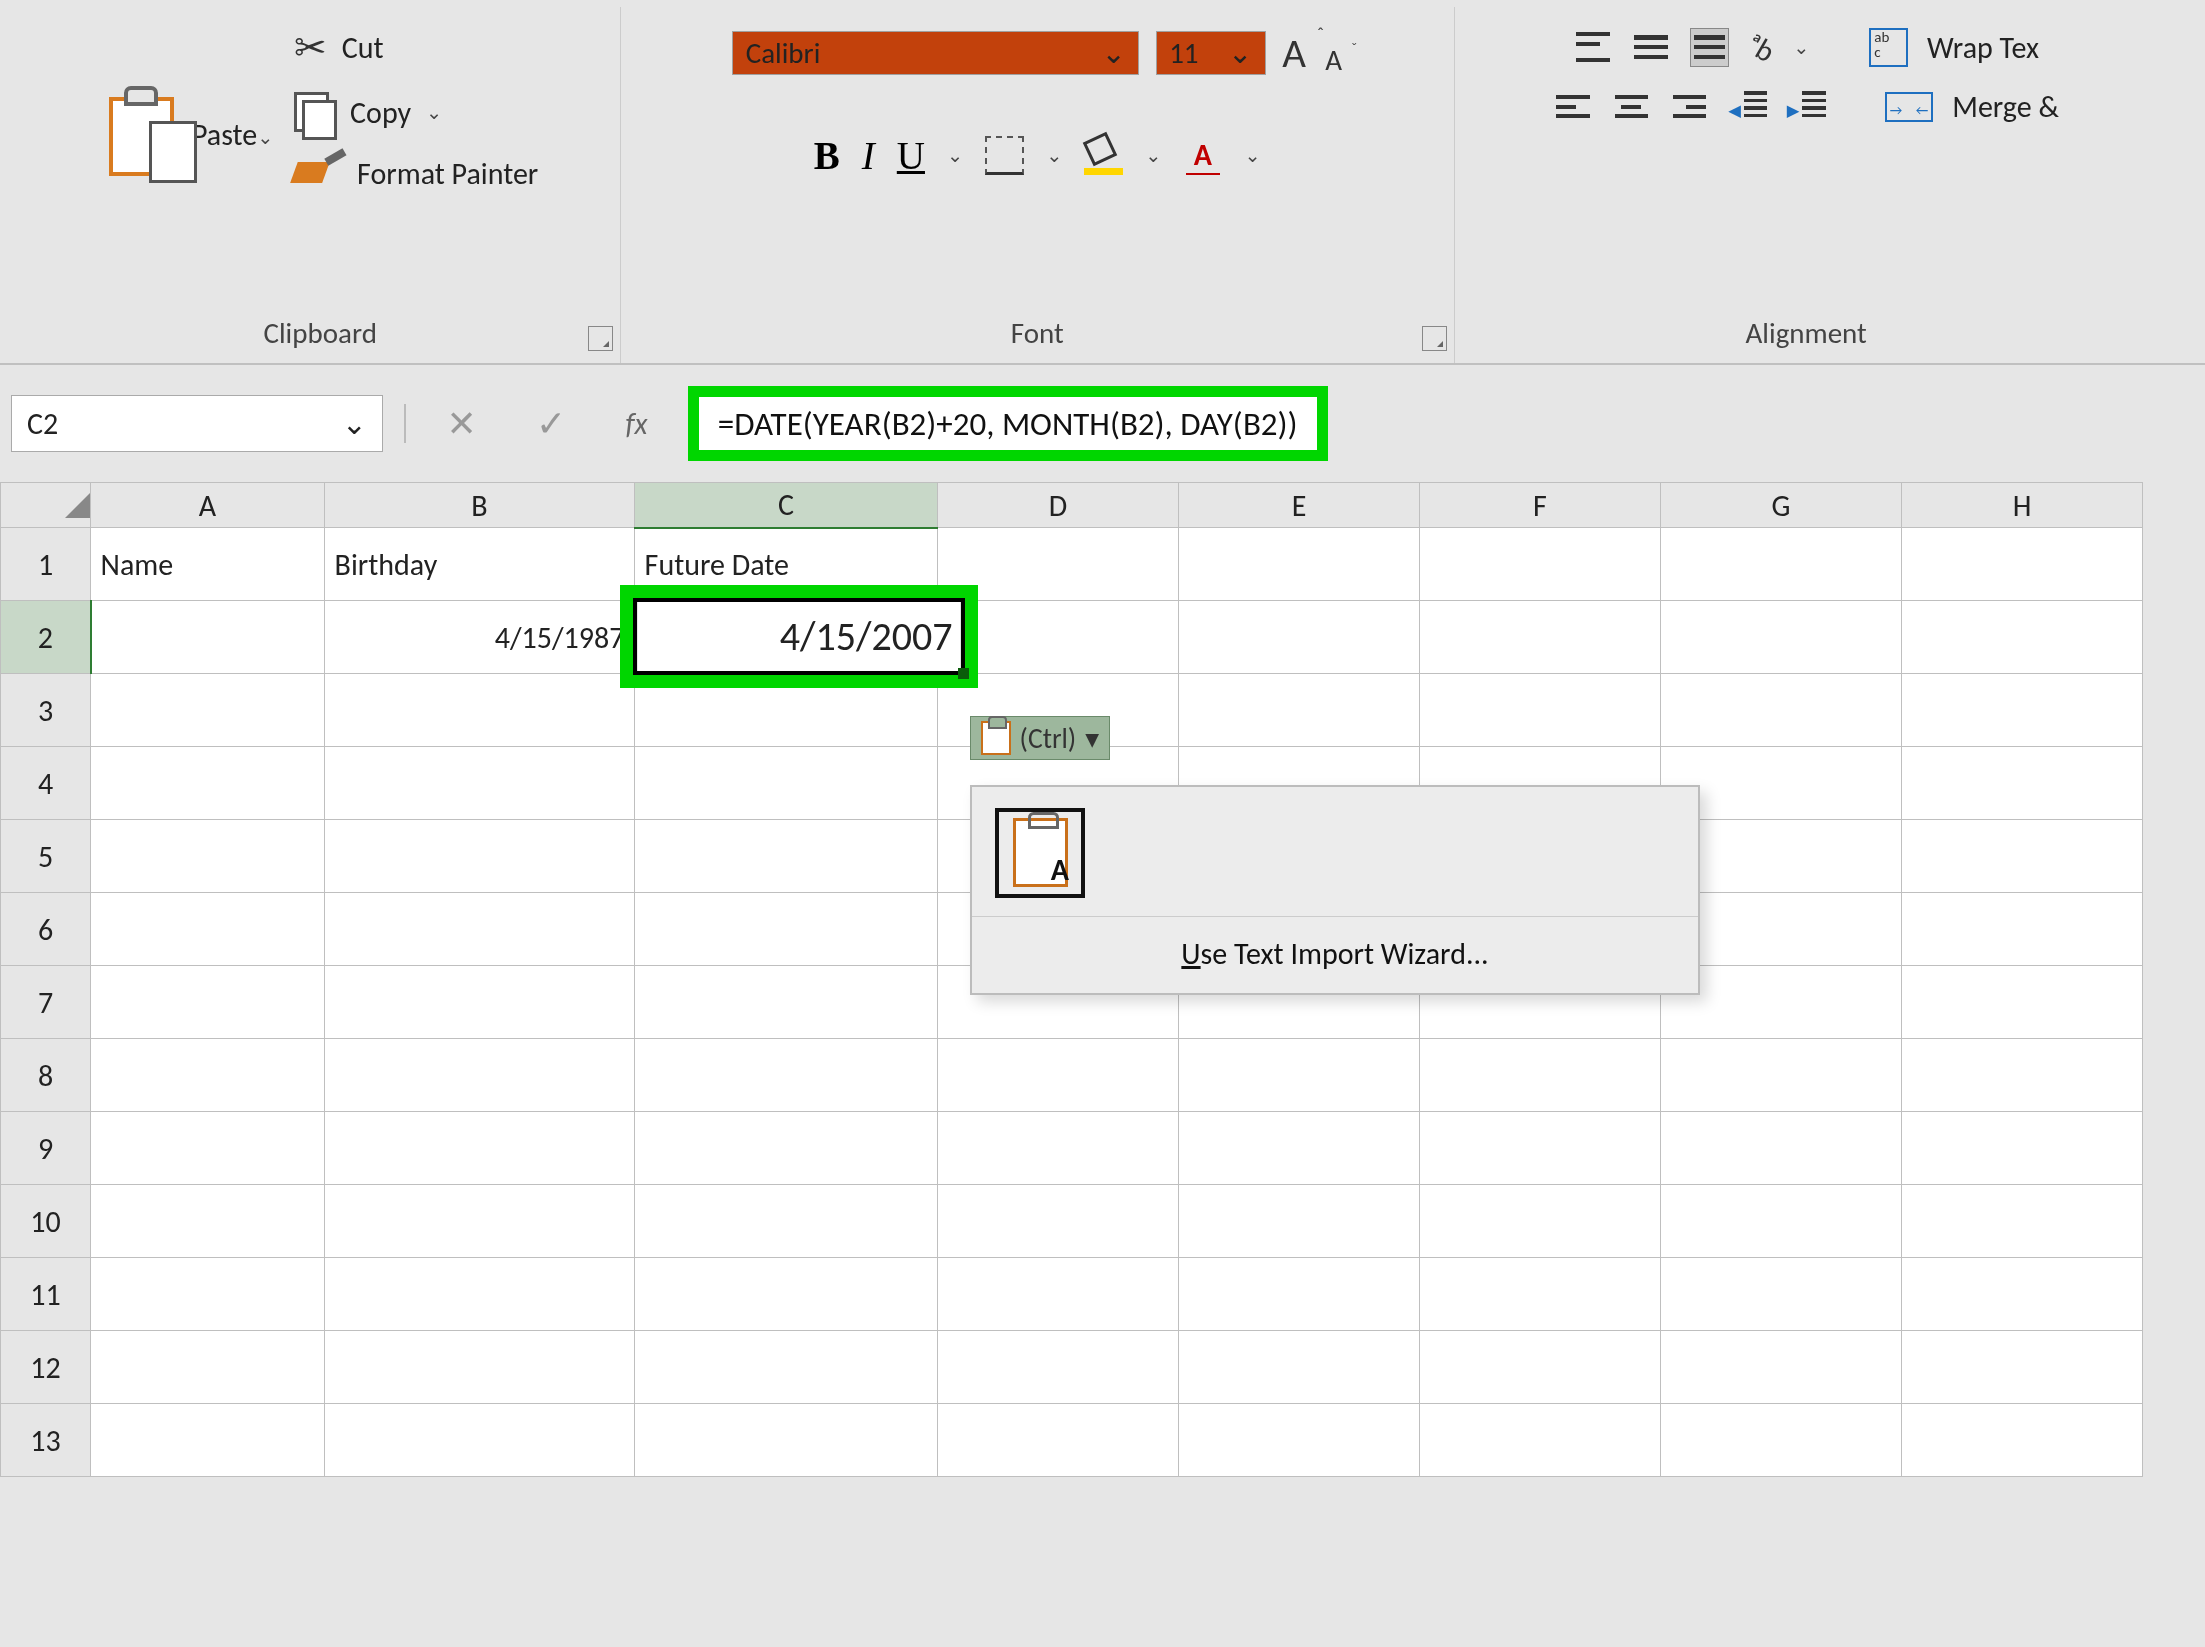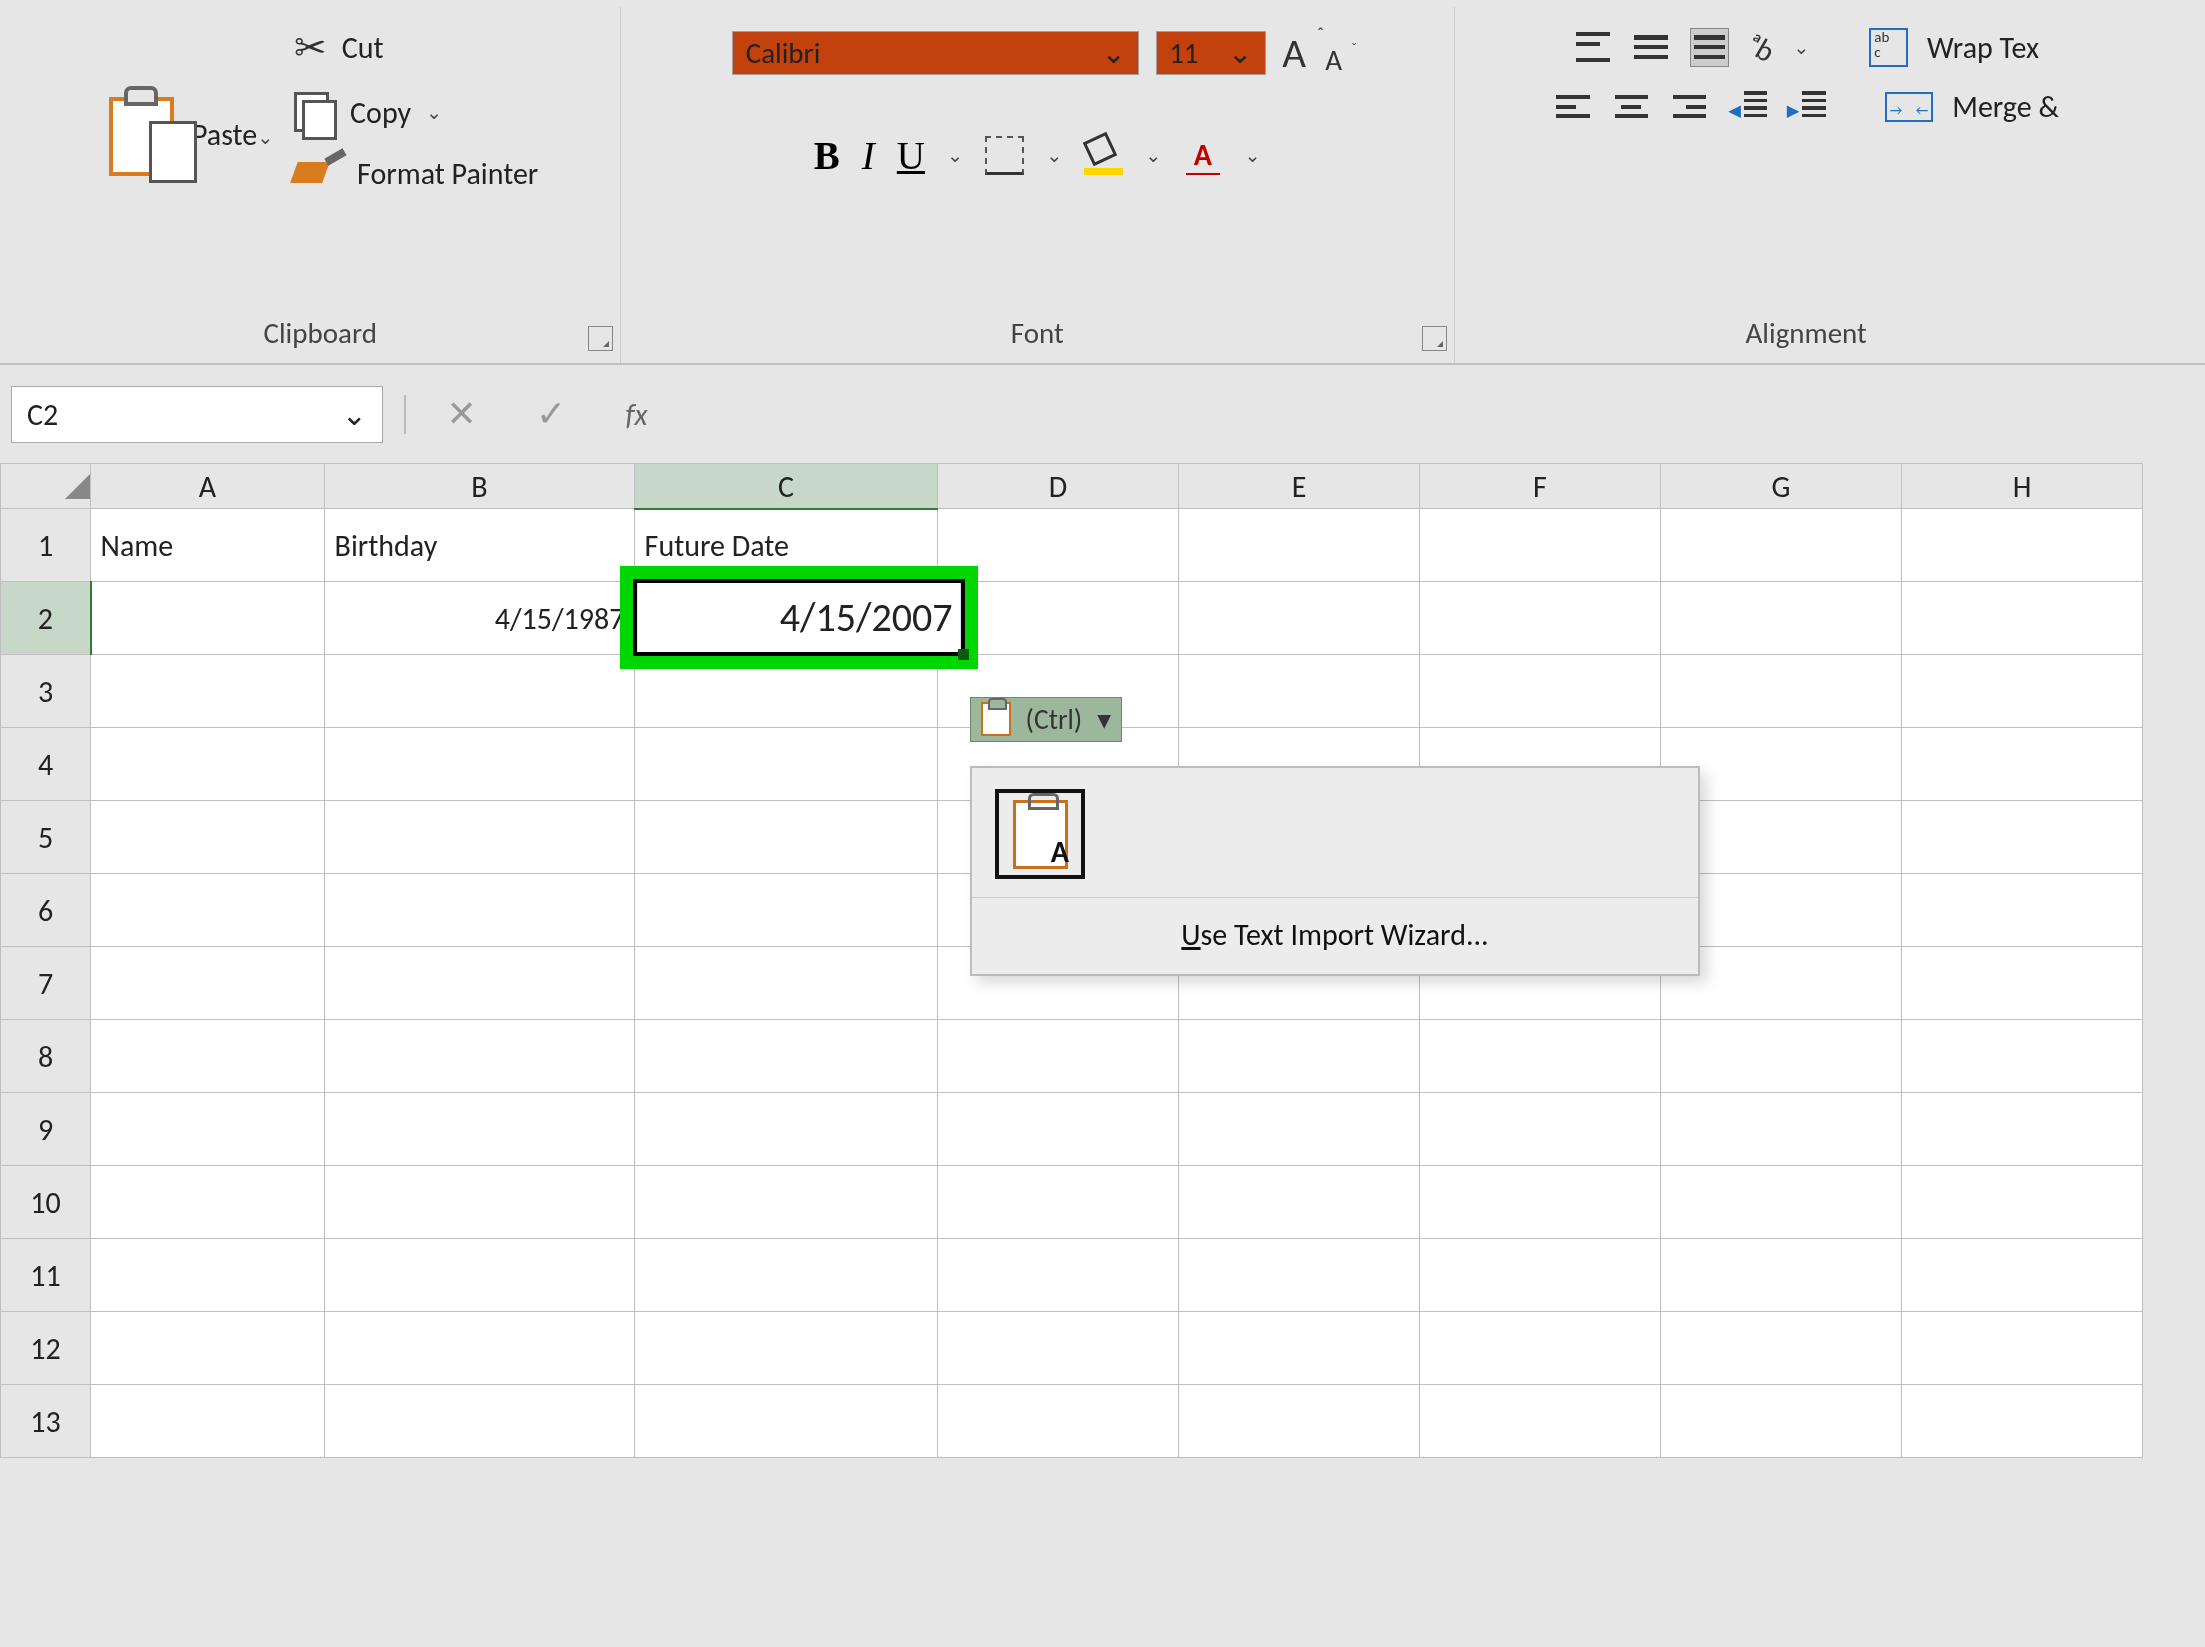--- a/index.html
+++ b/index.html
@@ -211,21 +211,21 @@
   .cell-highlight .fill-handle {
     position: absolute; right: -4.1px; bottom: -4.1px;
     width: 11px; height: 11px; background: #0a5c0a;
   }
 
   
   .paste-ctrl {
     position: absolute;
     background: #9db79d;
     border: 1.4px solid #6a8a6a;
-    display: flex; align-items: center; gap: 15px;
+    display: flex; align-items: center; gap: 9px;
     padding: 4.1px 9.6px;
     font-size: 27.6px; color: #333;
   }
   .paste-ctrl .mini-clip { width: 30px; height: 34px; border: 2.8px solid #c9701a; background:#fff; position:relative; }
   .paste-ctrl .mini-clip::before{content:"";position:absolute;left:5.5px;top:-6.9px;width:15px;height:8.3px;border:2.8px solid #666;border-radius:4.1px 4.1px 0 0;background:#9db79d}
   .paste-menu {
     position: absolute;
     background: #ececec;
     border: 2.1px solid #bcbcbc;
     box-shadow: 6.9px 6.9px 13.8px rgba(0,0,0,.15);
@@ -390,20 +390,23 @@
 
 <div class="formula-area">
   <div class="name-box">
     <span>C2</span>
     <span>⌄</span>
   </div>
   <span class="vbar"></span>
   <span class="fb-btn">✕</span>
   <span class="fb-btn">✓</span>
   <span class="fx-label">fx</span>
+  <div class="formula-highlight">
+    <span>=DATE(YEAR(B2)+20, MONTH(B2), DAY(B2))</span>
+  </div>
 </div>
 
 <div class="grid-area">
   <table class="grid">
     <tbody>
         <tr>
       <th class="corner">
             <div class="tri"></div>
           </th>
       <th style="width:234px">A</th>

